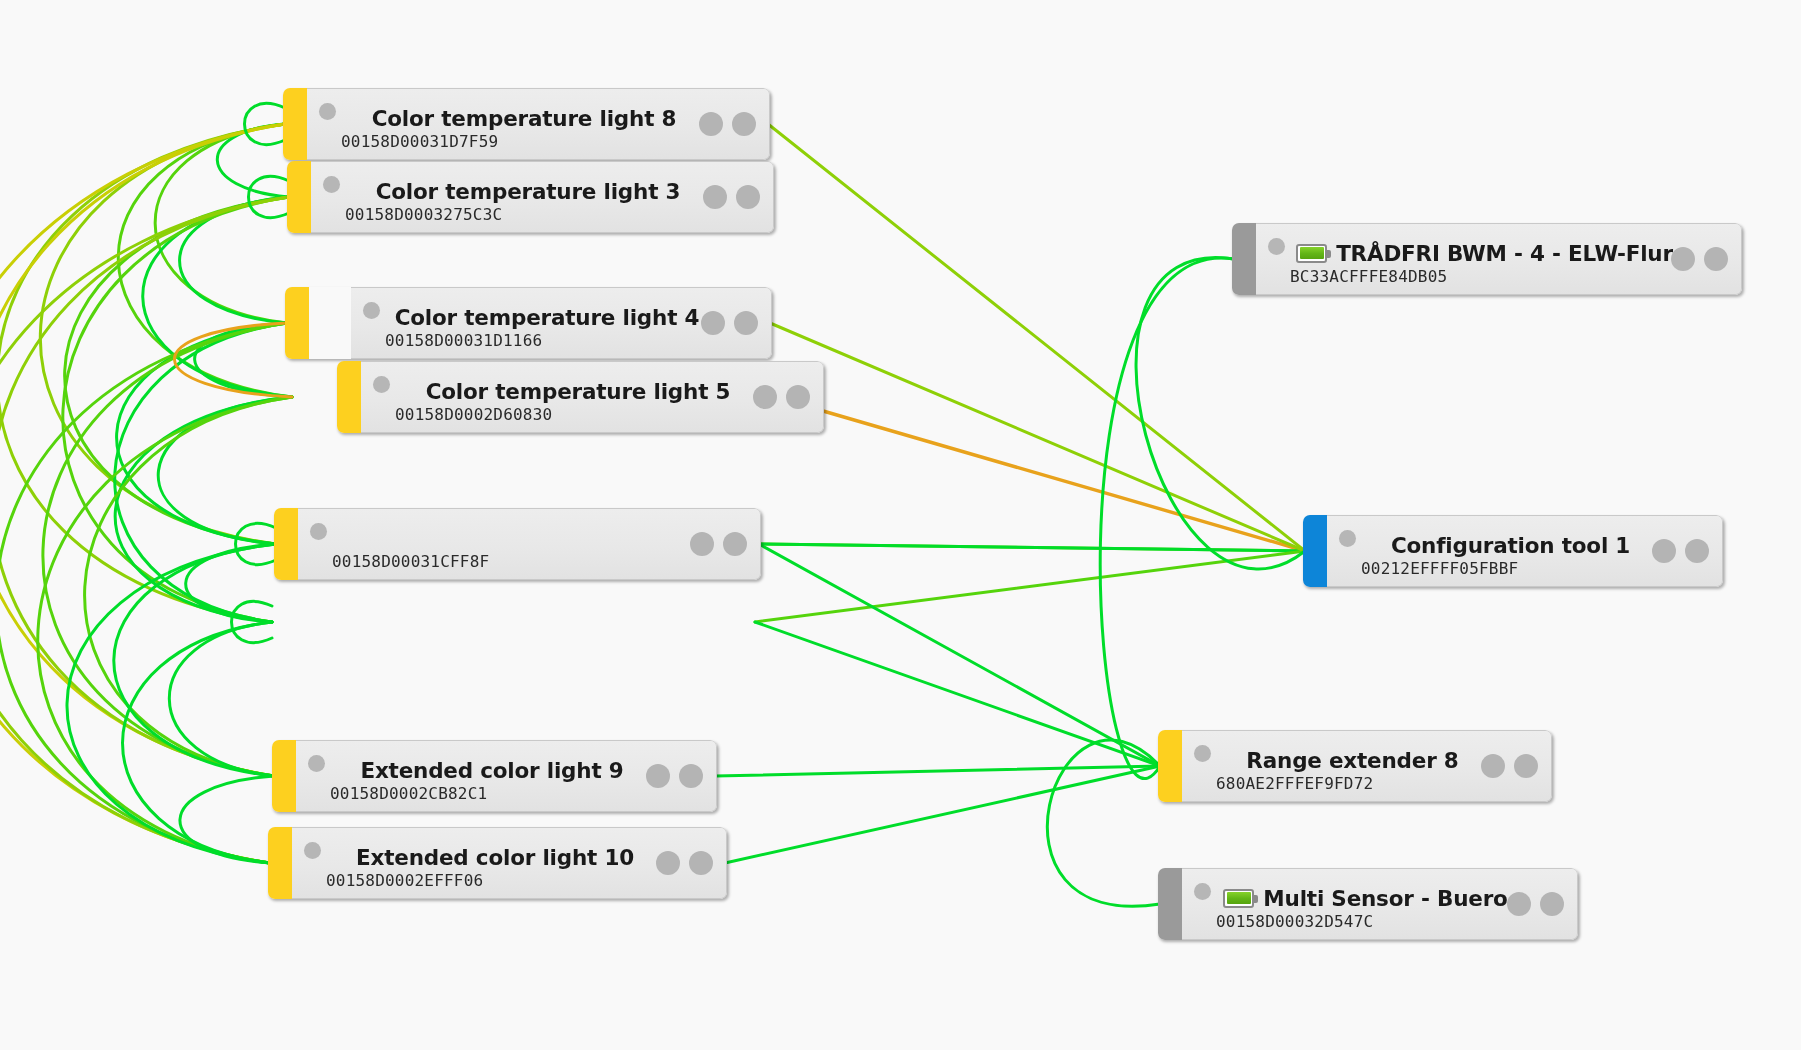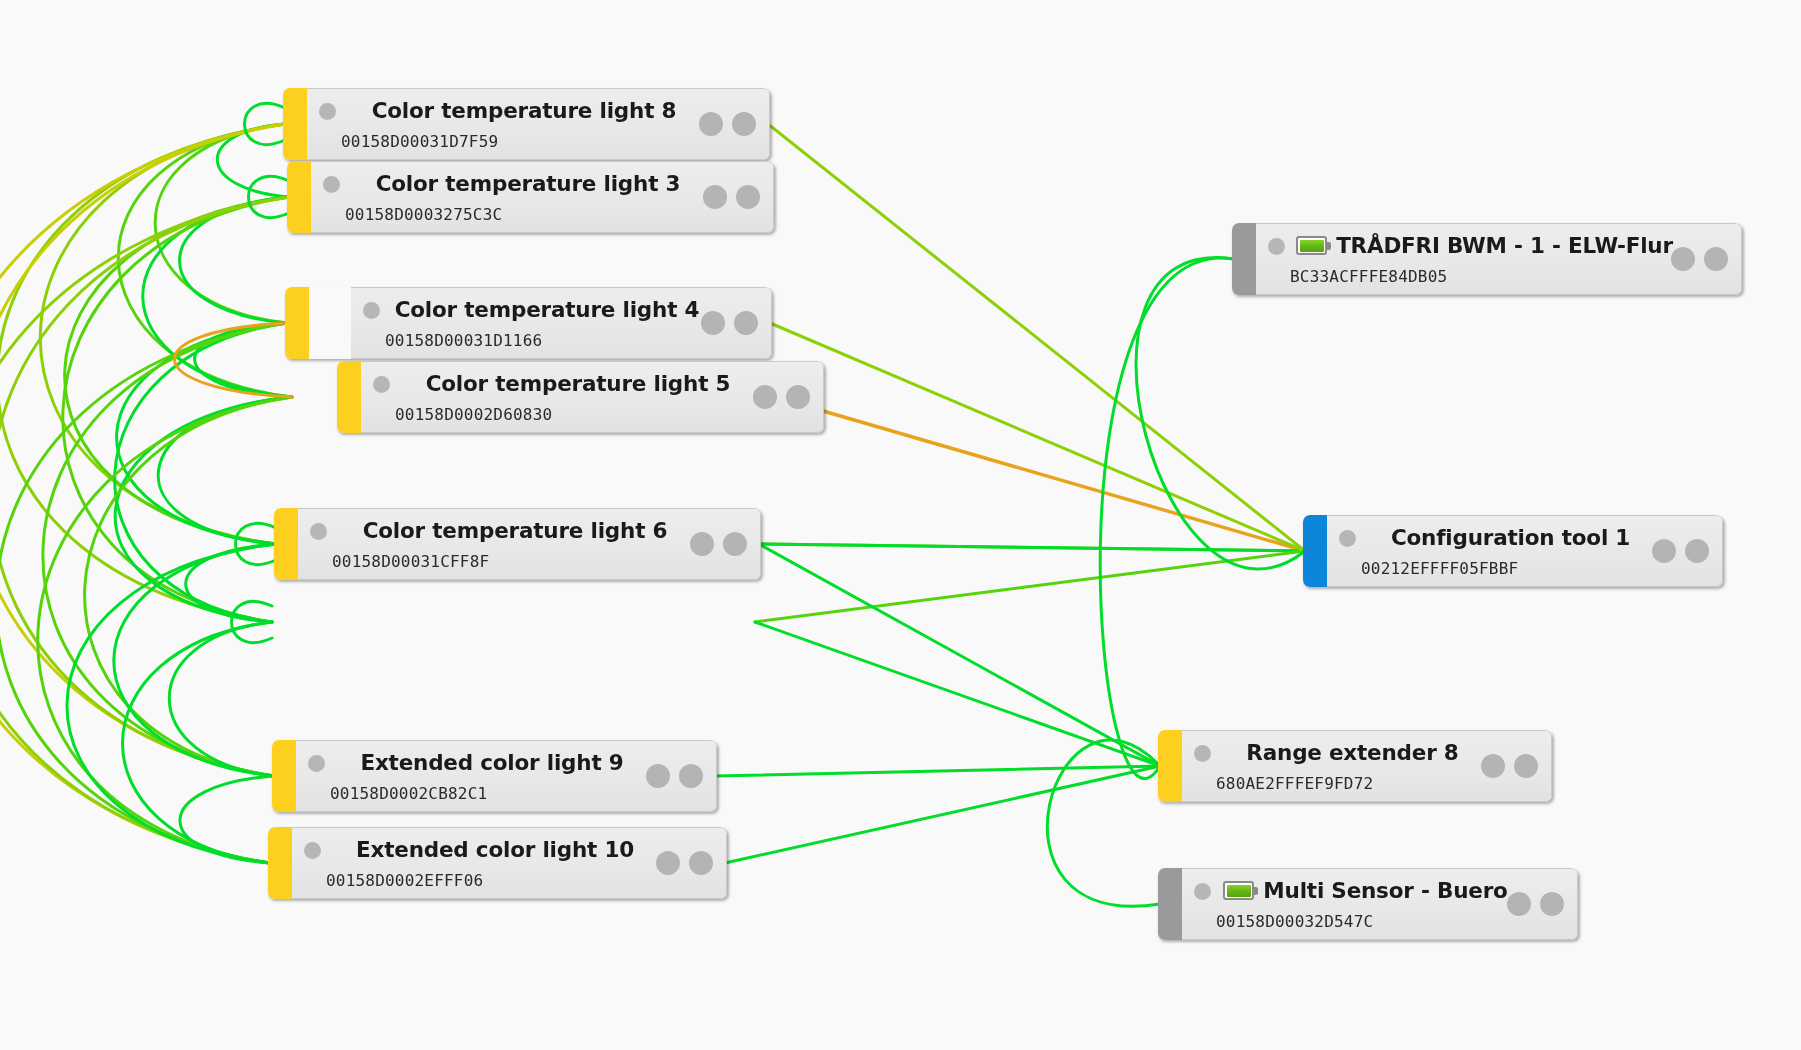--- a/index.html
+++ b/index.html
@@ -31,21 +31,21 @@
   }
   .node-body{
     flex:1 1 auto;
     background:linear-gradient(to bottom,#ededed 0%,#e8e8e8 55%,#e2e2e2 100%);
     border:1px solid #c9c9c9;
     border-left:none;
     border-radius:0 6px 6px 0;
     position:relative;
     display:flex;
     flex-direction:column;
-    justify-content:space-between;
+    justify-content:flex-end;
     padding:0 0 0 0;
   }
   .node-dot{
     position:absolute;
     left:12px;top:14px;
     width:17px;height:17px;
     border-radius:50%;
     background:#b6b6b6;
   }
   .node-title{
@@ -222,23 +222,20 @@
           <div class="node-handles">
             <div class="handle"></div>
             <div class="handle"></div>
           </div>
         </div>
       </div>
       <div class="node" style="left: 274px; top: 508px; width: 487px; height: 72px;">
         <div class="node-bar" style="background: rgb(253, 208, 31);"></div>
         <div class="node-body">
           <div class="node-dot"></div>
-          <div class="node-title">
-            <span>Color temperature light 6</span>
-          </div>
           <div class="node-uid">00158D00031CFF8F</div>
           <div class="node-handles">
             <div class="handle"></div>
             <div class="handle"></div>
           </div>
         </div>
       </div>
       <div class="node" style="left: 272px; top: 740px; width: 445px; height: 72px;">
         <div class="node-bar" style="background: rgb(253, 208, 31);"></div>
         <div class="node-body">
@@ -266,21 +263,21 @@
             <div class="handle"></div>
           </div>
         </div>
       </div>
       <div class="node" style="left: 1232px; top: 223px; width: 510px; height: 72px;">
         <div class="node-bar" style="background: rgb(154, 154, 154);"></div>
         <div class="node-body">
           <div class="node-dot"></div>
           <div class="node-title">
             <span class="battery-icon"></span>
-            <span>TRÅDFRI BWM - 1 - ELW-Flur</span>
+            <span>TRÅDFRI BWM - 4 - ELW-Flur</span>
           </div>
           <div class="node-uid">BC33ACFFFE84DB05</div>
           <div class="node-handles">
             <div class="handle"></div>
             <div class="handle"></div>
           </div>
         </div>
       </div>
       <div class="node" style="left: 1303px; top: 515px; width: 420px; height: 72px;">
         <div class="node-bar" style="background: rgb(13, 133, 216);"></div>

